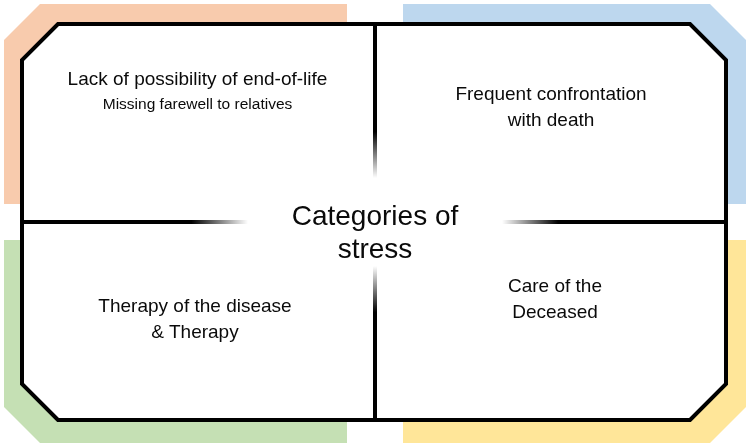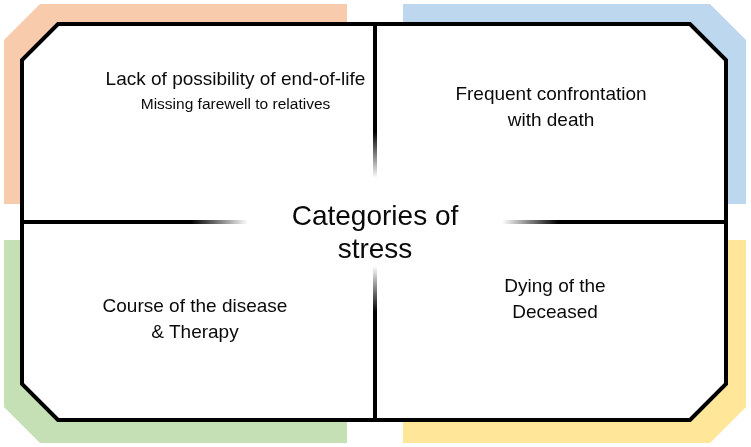--- a/index.html
+++ b/index.html
@@ -55,38 +55,38 @@
     <polygon points="403,240 746,240 746,407 710,443 403,443" fill="#ffe699"></polygon>
 
     <path d="M58,24 H690 L726,60 V384 L690,420 H58 L22,384 V60 Z" fill="#ffffff" stroke-width="4" stroke="#000000"></path>
 
     <line x1="375" y1="24" x2="375" y2="178" stroke="url(#fadeTop)" stroke-width="4"></line>
     <line x1="375" y1="420" x2="375" y2="266" stroke="url(#fadeBottom)" stroke-width="4"></line>
     <line x1="22" y1="222" x2="248" y2="222" stroke="url(#fadeLeft)" stroke-width="4"></line>
     <line x1="726" y1="222" x2="502" y2="222" stroke="url(#fadeRight)" stroke-width="4"></line>
   </svg>
 
-  <div class="label quad-label" style="left:25px; top:66px; width:345px;padding-left:38px;">
+  <div class="label quad-label" style="left:25px; top:66px; width:345px;">
     <span class="line">Lack of possibility of end-of-life</span>
     <span class="sub-line">Missing farewell to relatives</span>
   </div>
 
   <div class="label center-label" style="left:225px; top:199px; width:300px;">
     <span class="line">Categories of</span>
     <span class="line">stress</span>
   </div>
 
   <div class="label quad-label" style="left:386px; top:81px; width:330px;">
     <span class="line">Frequent confrontation</span>
     <span class="line">with death</span>
   </div>
 
   <div class="label quad-label" style="left:25px; top:293px; width:340px;">
-    <span class="line">Course of the disease</span>
+    <span class="line">Therapy of the disease</span>
     <span class="line">&amp; Therapy</span>
   </div>
 
   <div class="label quad-label" style="left:390px; top:273px; width:330px;">
-    <span class="line">Dying of the</span>
+    <span class="line">Care of the</span>
     <span class="line">Deceased</span>
   </div>
 
 </div>
 
 </body></html>

